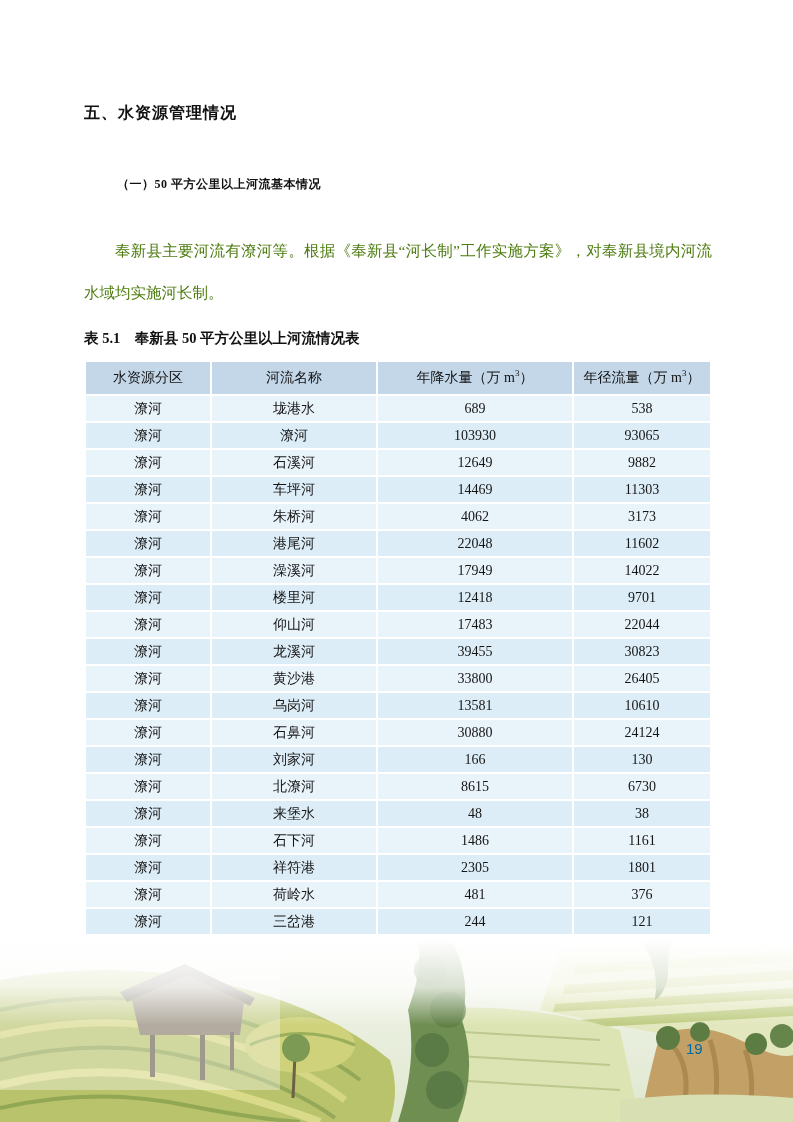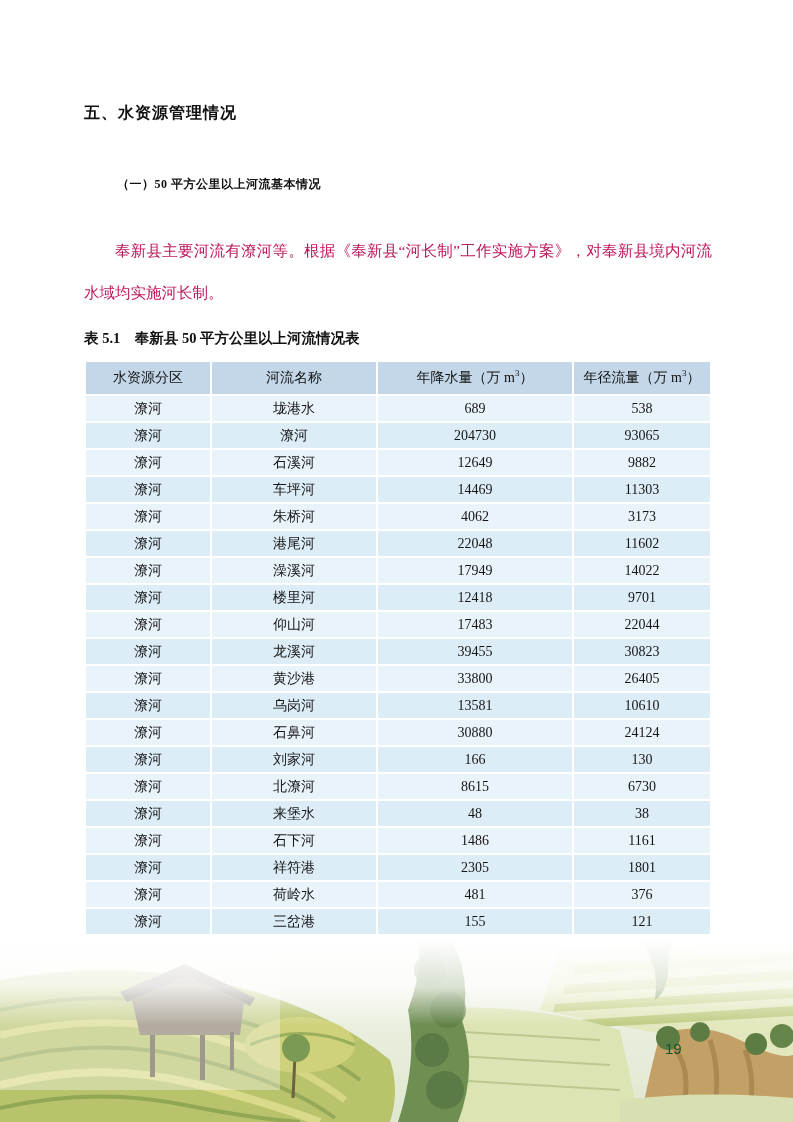--- a/index.html
+++ b/index.html
@@ -19,21 +19,21 @@
   }
   .h2 {
     position: absolute; left: 117px; top: 176px;
     font-size: 12px; font-weight: bold; letter-spacing: 0.5px;
     color: #111;
   }
   .para {
     position: absolute; left: 84px; top: 230px; width: 628px;
     font-size: 15.5px; line-height: 2.7;
     text-align: justify; text-indent: 2em;
-    color: #be185d;
+    color: #4d7c0f;
   }
   .caption {
     position: absolute; left: 84px; top: 329px; width: 622px;
     font-size: 14.5px; font-weight: bold; text-align: left;
     color: #111;
   }
   table.river-table {
     position: absolute; left: 84px; top: 360px;
     width: 622px; table-layout: fixed;
     border-collapse: separate; border-spacing: 2px;
@@ -51,23 +51,23 @@
   }
   tr.row-odd  td { background: #e8f3fa; }
   tr.row-even td { background: #dcedf7; }
   sup { font-size: 9px; line-height: 0; }
   .photo {
     position: absolute; left: 0; top: 940px;
     width: 793px; height: 182px;
   }
   .photo svg { display: block; width: 100%; height: 100%; }
   .page-number {
-    position: absolute; left: 665px; top: 1040px;
+    position: absolute; left: 686px; top: 1040px;
     font-family: "Liberation Sans", "DejaVu Sans", sans-serif;
-    font-size: 15px; color: #14532d;
+    font-size: 15px; color: #0369a1;
   }
 </style>
 </head>
 <body>
 
 <div class="h1">五、水资源管理情况</div>
 <div class="h2">（一）50 平方公里以上河流基本情况</div>
 <div class="para">奉新县主要河流有潦河等。根据《奉新县“河长制”工作实施方案》，对奉新县境内河流水域均实施河长制。</div>
 <div class="caption">表 5.1　奉新县 50 平方公里以上河流情况表</div>
 
@@ -89,21 +89,21 @@
   <tbody id="table-body">
       <tr class="row-odd">
         <td>潦河</td>
         <td>垅港水</td>
         <td>689</td>
         <td>538</td>
       </tr>
       <tr class="row-even">
         <td>潦河</td>
         <td>潦河</td>
-        <td>204730</td>
+        <td>103930</td>
         <td>93065</td>
       </tr>
       <tr class="row-odd">
         <td>潦河</td>
         <td>石溪河</td>
         <td>12649</td>
         <td>9882</td>
       </tr>
       <tr class="row-even">
         <td>潦河</td>
@@ -197,21 +197,21 @@
       </tr>
       <tr class="row-odd">
         <td>潦河</td>
         <td>荷岭水</td>
         <td>481</td>
         <td>376</td>
       </tr>
       <tr class="row-even">
         <td>潦河</td>
         <td>三岔港</td>
-        <td>155</td>
+        <td>244</td>
         <td>121</td>
       </tr>
     </tbody>
 </table>
 
 <div class="photo">
   <svg viewBox="0 0 793 182" preserveAspectRatio="none" aria-hidden="true">
     <defs>
       <linearGradient id="fog" x1="0" y1="0" x2="0" y2="1">
         <stop offset="0" stop-color="#ffffff" stop-opacity="1"></stop>

